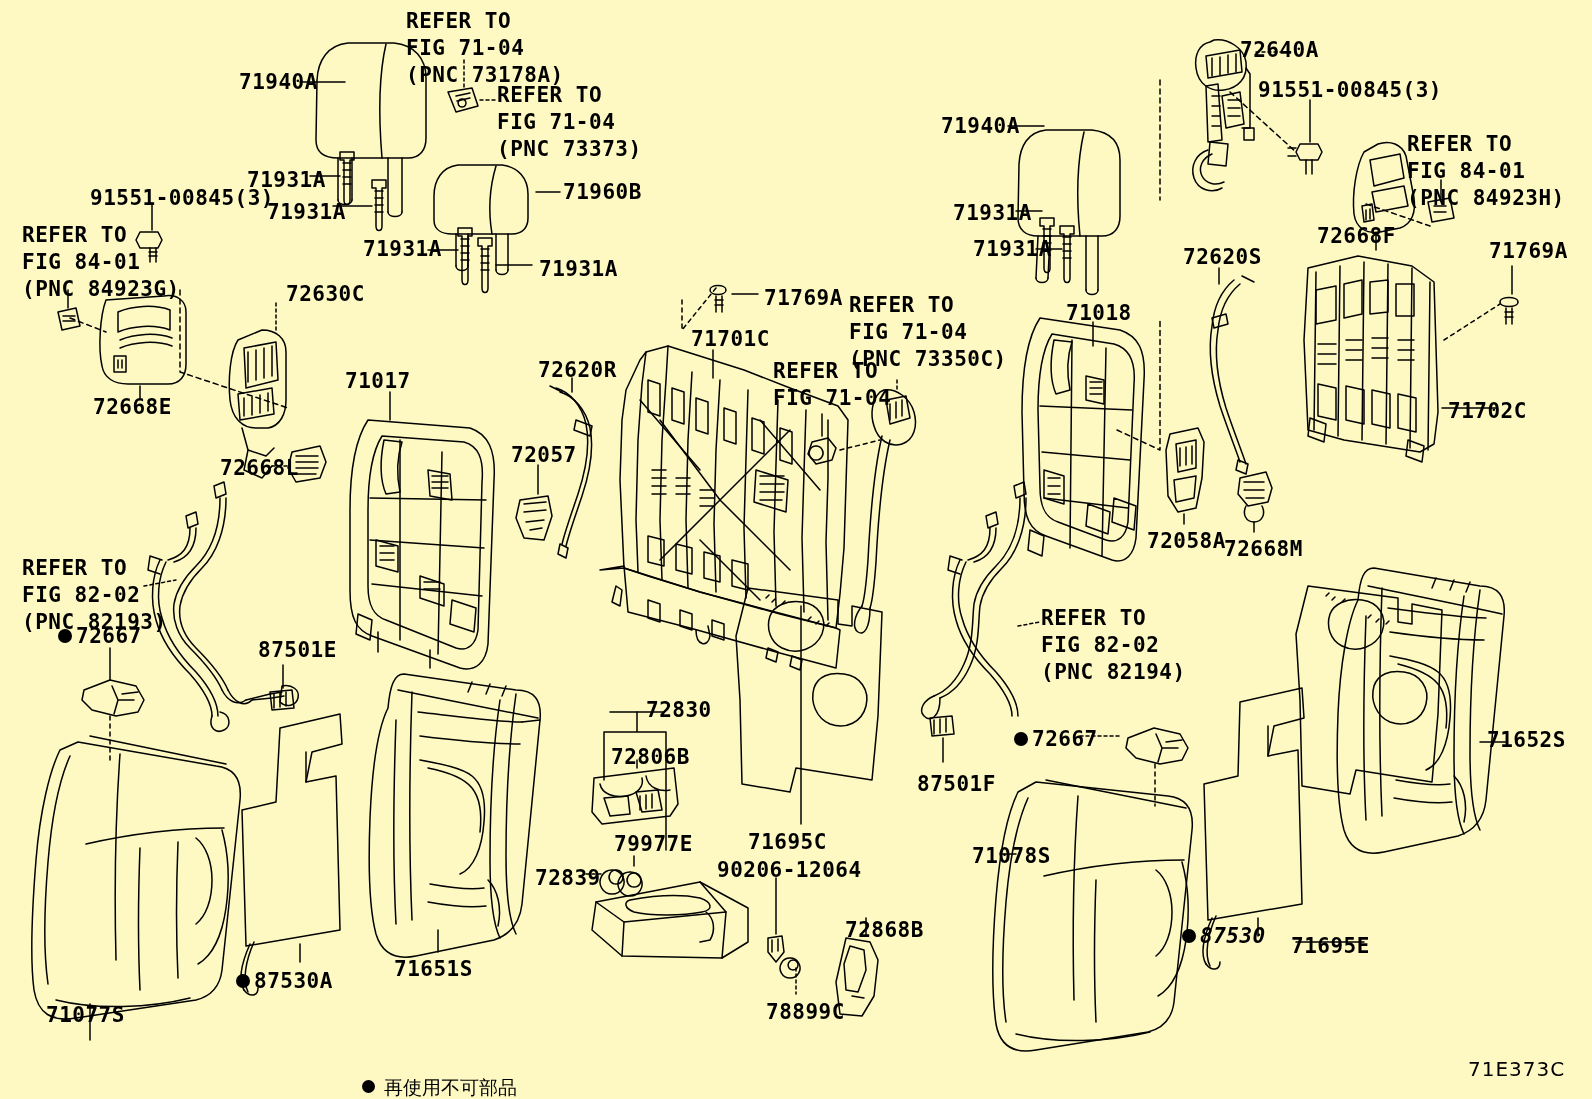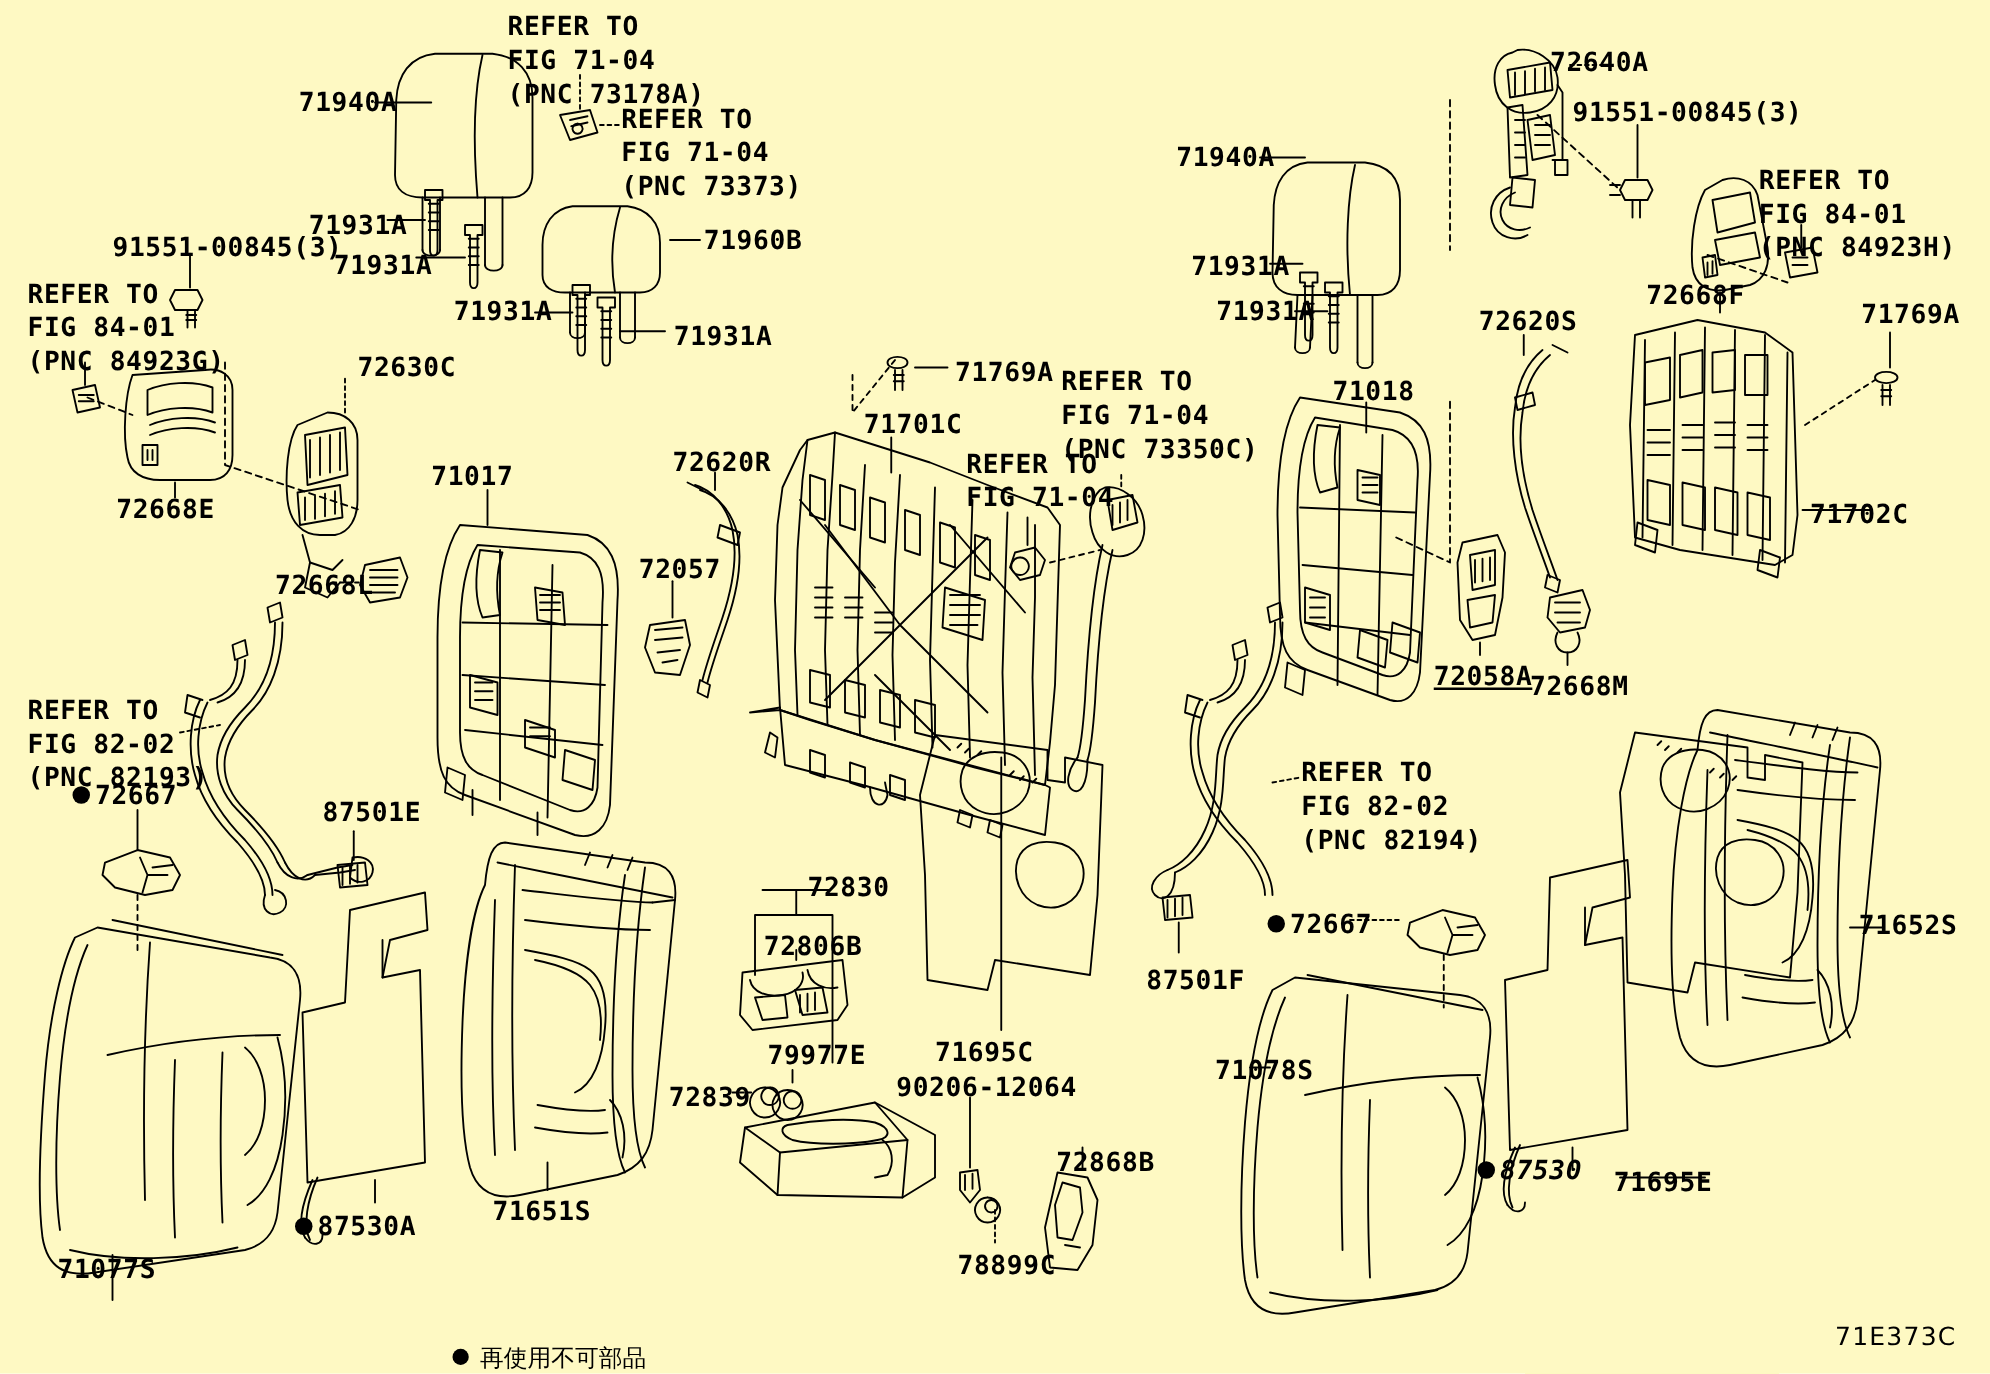--- a/index.html
+++ b/index.html
@@ -664,21 +664,21 @@
       <div class="lbl multi" style="left: 1407px; top: 131px;">REFER TO
 FIG 84-01
 (PNC 84923H)</div>
       <div class="lbl" style="left: 953px; top: 201px;">71931A</div>
       <div class="lbl" style="left: 973px; top: 237px;">71931A</div>
       <div class="lbl" style="left: 1317px; top: 224px;">72668F</div>
       <div class="lbl" style="left: 1489px; top: 239px;">71769A</div>
       <div class="lbl" style="left: 1183px; top: 245px;">72620S</div>
       <div class="lbl" style="left: 1066px; top: 301px;">71018</div>
       <div class="lbl" style="left: 1448px; top: 399px;">71702C</div>
-      <div class="lbl" style="left: 1147px; top: 529px; text-decoration: underline;">72058A</div>
+      <div class="lbl" style="left: 1147px; top: 529px;">72058A</div>
       <div class="lbl" style="left: 1224px; top: 537px;">72668M</div>
       <div class="lbl multi" style="left: 22px; top: 555px;">REFER TO
 FIG 82-02
 (PNC 82193)</div>
       <div class="lbl" style="left: 258px; top: 638px;">87501E</div>
       <div class="lbl multi" style="left: 1041px; top: 605px;">REFER TO
 FIG 82-02
 (PNC 82194)</div>
       <div class="lbl" style="left: 646px; top: 698px;">72830</div>
       <div class="lbl" style="left: 1487px; top: 728px;">71652S</div>

